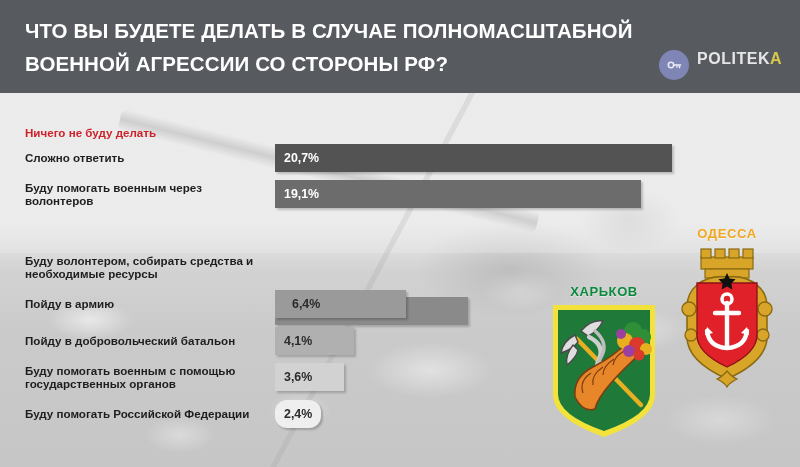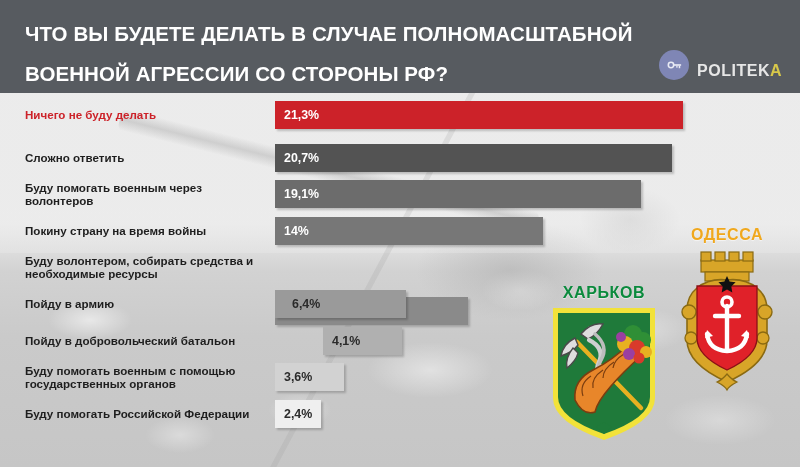--- a/index.html
+++ b/index.html
@@ -52,26 +52,26 @@
     background:linear-gradient(to bottom,rgba(235,235,235,.85),rgba(235,235,235,.35));
   }
 
   
   .header{
     position:absolute;left:0;top:0;width:800px;height:93px;
     background:#575b60;
   }
   .header-title{
     position:absolute;left:25px;top:14px;width:620px;
-    color:#ffffff;font-weight:bold;font-size:20.5px;line-height:40px;
+    color:#ffffff;font-weight:bold;font-size:20.5px;line-height:33px;
     letter-spacing:.1px;text-transform:uppercase;
     font-family:"Liberation Sans","DejaVu Sans",sans-serif;
   }
   .logo{
-    position:absolute;right:18px;top:50px;display:flex;align-items:flex-end;gap:8px;
+    position:absolute;right:18px;top:50px;display:flex;align-items:flex-start;gap:8px;
   }
   .logo-badge{
     width:30px;height:30px;border-radius:50%;
     background:#7f86b5;display:flex;align-items:center;justify-content:center;
   }
   .logo-text{
     font-size:16px;font-weight:bold;letter-spacing:.5px;color:#e6e6e6;
   }
   .logo-text .accent{color:#d8c84a;}
 
@@ -88,21 +88,21 @@
     box-shadow:2px 2px 2px rgba(0,0,0,.20);
     display:flex;align-items:center;
   }
   .bar-value{
     margin-left:9px;font-size:12.4px;font-weight:bold;white-space:nowrap;
   }
 
   
   .emblem{position:absolute;}
   .emblem-name{
-    text-align:center;font-weight:bold;font-size:16px;letter-spacing:.6px;
+    text-align:center;font-weight:bold;font-size:13px;letter-spacing:.6px;
     text-shadow:0 1px 1px rgba(255,255,255,.6);
   }
   .kharkiv{left:540px;top:284px;width:128px;}
   .kharkiv .emblem-name{color:#0b8a3d;}
   .odessa{left:663px;top:226px;width:128px;}
   .odessa .emblem-name{color:#f0a81e;}
   .shield-wrap{display:flex;justify-content:center;margin-top:2px;}
 </style>
 </head>
 <body>
@@ -125,71 +125,62 @@
           <rect x="11" y="10.9" width="10.5" height="2.2" fill="#e8eaf4"></rect>
           <rect x="18.3" y="13" width="2" height="3.3" fill="#e8eaf4"></rect>
           <rect x="15" y="13" width="1.8" height="2.6" fill="#e8eaf4"></rect>
         </svg>
       </span>
       <span class="logo-text"><span>POLITEK</span><span class="accent">A</span></span>
     </div>
   </div>
 
   <div class="chart">
-      <div class="row" style="top: 8px; height: 28px;">
+      <div class="row" style="top: 26px; height: 28px;">
         <div class="row-label" style="color: rgb(204, 34, 41); top: 0px; height: 28px; display: flex; align-items: center;">Ничего не буду делать</div>
-        <div class="bar" style="width: 408px; background: rgb(204, 34, 41); top: 0px;">
-          <span class="bar-value" style="color: rgb(255, 255, 255);">21,3%</span>
-        </div>
       </div>
       <div class="row" style="top: 50.6px; height: 28px;">
         <div class="row-label" style="color: rgb(30, 30, 30); top: 0px; height: 28px; display: flex; align-items: center;">Сложно ответить</div>
         <div class="bar" style="width: 397px; background: rgb(83, 83, 83); top: 0px;">
           <span class="bar-value" style="color: rgb(255, 255, 255);">20,7%</span>
         </div>
       </div>
       <div class="row" style="top: 87.2px; height: 28px;">
         <div class="row-label" style="color: rgb(30, 30, 30); top: 0px; height: 28px; display: flex; align-items: center;">Буду помогать военным через волонтеров</div>
         <div class="bar" style="width: 366px; background: rgb(108, 108, 108); top: 0px;">
           <span class="bar-value" style="color: rgb(255, 255, 255);">19,1%</span>
         </div>
       </div>
-      <div class="row" style="top: 123.8px; height: 28px;">
-        <div class="row-label" style="color: rgb(30, 30, 30); top: 0px; height: 28px; display: flex; align-items: center;">Покину страну на время войны</div>
-        <div class="bar" style="width: 268px; background: rgb(119, 119, 119); top: 0px;">
-          <span class="bar-value" style="color: rgb(255, 255, 255);">14%</span>
-        </div>
-      </div>
       <div class="row" style="top: 160.4px; height: 28px;">
         <div class="row-label" style="color: rgb(30, 30, 30); top: 0px; height: 28px; display: flex; align-items: center;">Буду волонтером, собирать средства и необходимые ресурсы</div>
         <div class="bar" style="width: 193px; background: rgb(138, 138, 138); top: 0px; margin-top: 44px;">
           <span class="bar-value" style="color: rgb(255, 255, 255);">10,1%</span>
         </div>
       </div>
       <div class="row" style="top: 197px; height: 28px;">
         <div class="row-label" style="color: rgb(30, 30, 30); top: 0px; height: 28px; display: flex; align-items: center;">Пойду в армию</div>
         <div class="bar" style="width: 123px; background: rgb(154, 154, 154); top: 0px; padding-left: 8px;">
           <span class="bar-value" style="color: rgb(43, 43, 43);">6,4%</span>
         </div>
       </div>
       <div class="row" style="top: 233.6px; height: 28px;">
         <div class="row-label" style="color: rgb(30, 30, 30); top: 0px; height: 28px; display: flex; align-items: center;">Пойду в добровольческий батальон</div>
-        <div class="bar" style="width: 79px; background: rgb(176, 176, 176); top: 0px; margin-left: 48px;">
+        <div class="bar" style="width: 79px; background: rgb(176, 176, 176); top: 0px;">
           <span class="bar-value" style="color: rgb(43, 43, 43);">4,1%</span>
         </div>
       </div>
       <div class="row" style="top: 270.2px; height: 28px;">
         <div class="row-label" style="color: rgb(30, 30, 30); top: 0px; height: 28px; display: flex; align-items: center;">Буду помогать военным с помощью государственных органов</div>
         <div class="bar" style="width: 69px; background: rgb(210, 210, 210); top: 0px;">
           <span class="bar-value" style="color: rgb(43, 43, 43);">3,6%</span>
         </div>
       </div>
       <div class="row" style="top: 306.8px; height: 28px;">
         <div class="row-label" style="color: rgb(30, 30, 30); top: 0px; height: 28px; display: flex; align-items: center;">Буду помогать Российской Федерации</div>
-        <div class="bar" style="width: 46px; background: rgb(239, 239, 239); top: 0px;">
+        <div class="bar" style="width: 46px; background: rgb(239, 239, 239); top: 0px; border-radius: 12px;">
           <span class="bar-value" style="color: rgb(43, 43, 43);">2,4%</span>
         </div>
       </div>
     </div>
 
   <div class="emblem kharkiv">
     <div class="emblem-name">ХАРЬКОВ</div>
     <div class="shield-wrap">
       <svg width="110" height="140" viewBox="0 0 110 140" aria-hidden="true">
         <path d="M4 4 H106 V94 Q106 118 55 136 Q4 118 4 94 Z" fill="#f2e23a"></path>

